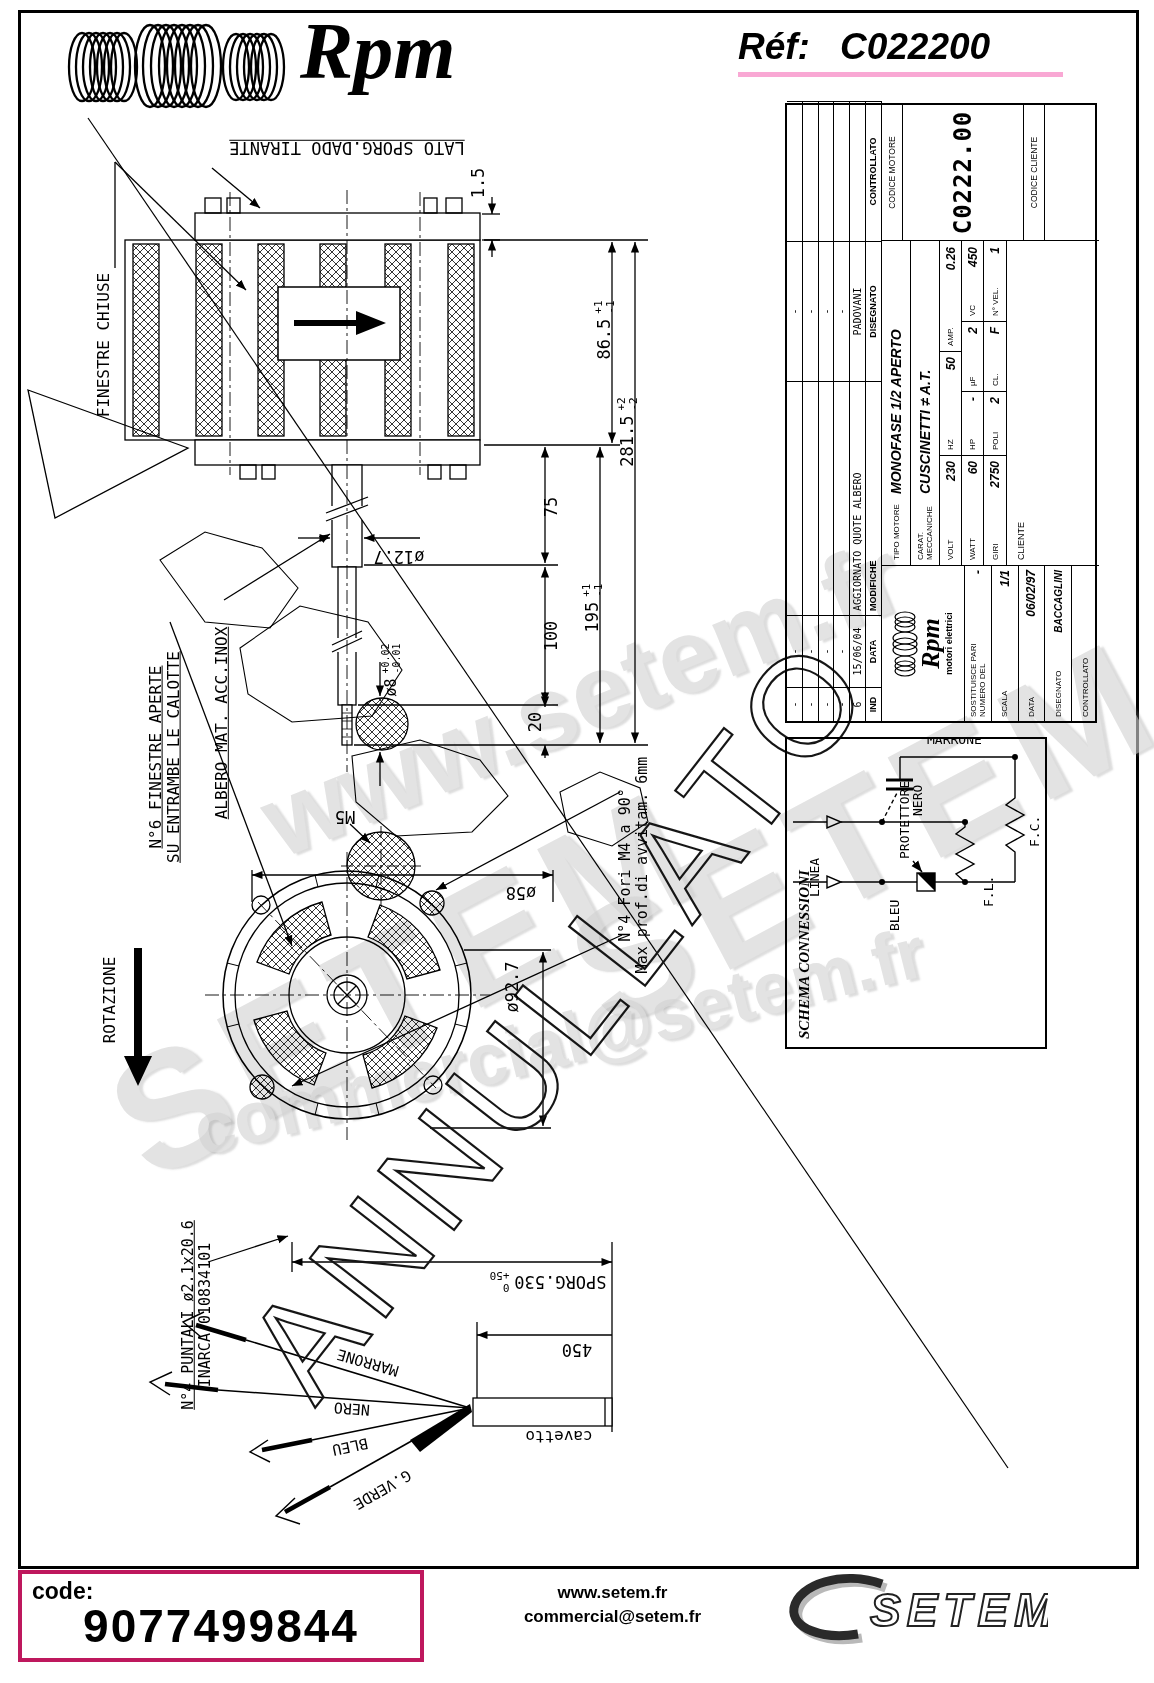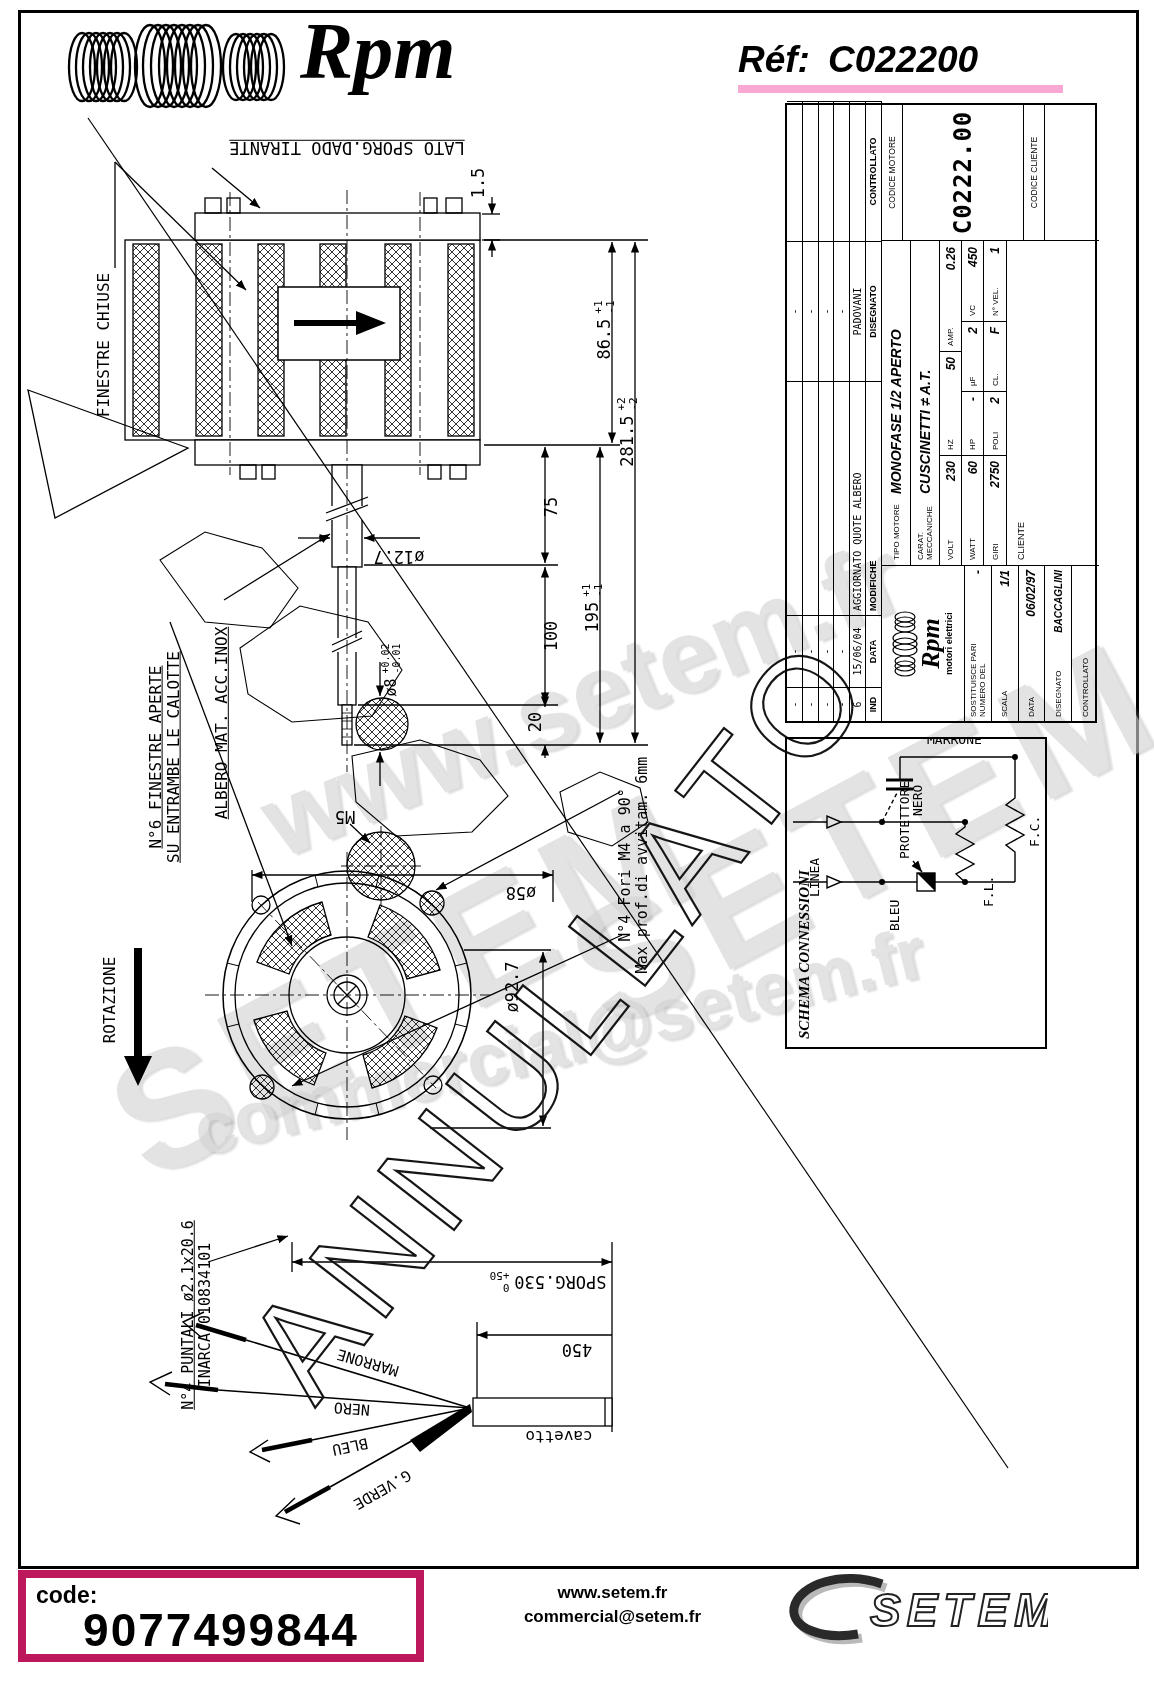--- a/index.html
+++ b/index.html
@@ -63,21 +63,21 @@
       <ellipse cx="206" cy="51" rx="13" ry="33"></ellipse>
         <ellipse cx="213" cy="51" rx="13" ry="33"></ellipse>
         <ellipse cx="220" cy="51" rx="13" ry="33"></ellipse>
         <ellipse cx="227" cy="51" rx="13" ry="33"></ellipse>
         <ellipse cx="234" cy="51" rx="13" ry="33"></ellipse>
         <ellipse cx="241" cy="51" rx="13" ry="33"></ellipse>
     </g>
   </svg>
   <div class="abs" style="left:300px;top:6px;z-index:4;font:bold italic 80px 'Liberation Serif',serif">Rpm</div>
 
-  <div class="abs" style="left:738px;top:39px;z-index:4;display:flex;gap:18px;border-bottom:8px solid #f9a8d4;padding:0 10px 4px 0;min-width:315px;font:bold italic 37px 'Liberation Sans',sans-serif">
+  <div class="abs" style="left:738px;top:26px;z-index:4;display:flex;gap:30px;border-bottom:5px solid #f9a8d4;padding:0 10px 4px 0;min-width:315px;font:bold italic 37px 'Liberation Sans',sans-serif">
     <span>Réf:</span>
     <span>C022200</span>
   </div>
 
   <svg id="art" width="1154" height="1683" viewBox="0 0 1154 1683">
     <defs>
       <marker id="ah" viewBox="0 0 10 10" refX="9" refY="5" markerWidth="9" markerHeight="9" orient="auto-start-reverse">
           <path d="M0,1.5 L9,5 L0,8.5 Z" fill="#000"></path>
         </marker>
       <pattern id="xh" width="8" height="8" patternUnits="userSpaceOnUse">
@@ -526,21 +526,21 @@
           <text x="188" y="122">PROTETTORE</text>
           <text x="231" y="135">NERO</text>
           <text transform="translate(303,140) rotate(90)">MARRONE</text>
           <text x="140" y="206">F.L.</text>
           <text x="200" y="252">F.C.</text>
         </g>
       </svg>
     </div>
   </div>
 
-  <div class="abs" style="left:18px;top:1570px;width:406px;height:92px;border:8px solid #be185d;box-sizing:border-box;z-index:7;background:#fff">
+  <div class="abs" style="left:18px;top:1570px;width:406px;height:92px;border:4px solid #be185d;box-sizing:border-box;z-index:7;background:#fff">
     <div style="font:bold 23px 'Liberation Sans',sans-serif;margin:4px 0 0 10px">code:</div>
     <div style="font:bold 46px 'Liberation Sans',sans-serif;text-align:center;letter-spacing:2px;margin-top:-6px">9077499844</div>
   </div>
   <div class="abs ftxt" style="left:440px;top:1583px;width:345px;text-align:center;font-weight:bold;font-size:17px;z-index:7">www.setem.fr</div>
   <div class="abs ftxt" style="left:440px;top:1607px;width:345px;text-align:center;font-weight:bold;font-size:17px;z-index:7">commercial@setem.fr</div>
   <svg class="abs" style="left:782px;top:1568px;z-index:7" width="266" height="78" viewBox="0 0 266 78">
     <path d="M100,16 C62,2 16,16 12,40 C9,60 40,72 76,66" stroke="#b9b9b9" stroke-width="9" fill="none" transform="translate(4,4)"></path>
     <path d="M100,16 C62,2 16,16 12,40 C9,60 40,72 76,66" stroke="#2a2a2a" stroke-width="9" fill="none"></path>
     <text x="88" y="58" font-family="Liberation Sans, sans-serif" font-weight="bold" font-style="italic" font-size="46" letter-spacing="6" fill="#ffffff" stroke="#222" stroke-width="2">SETEM</text>
   </svg>

